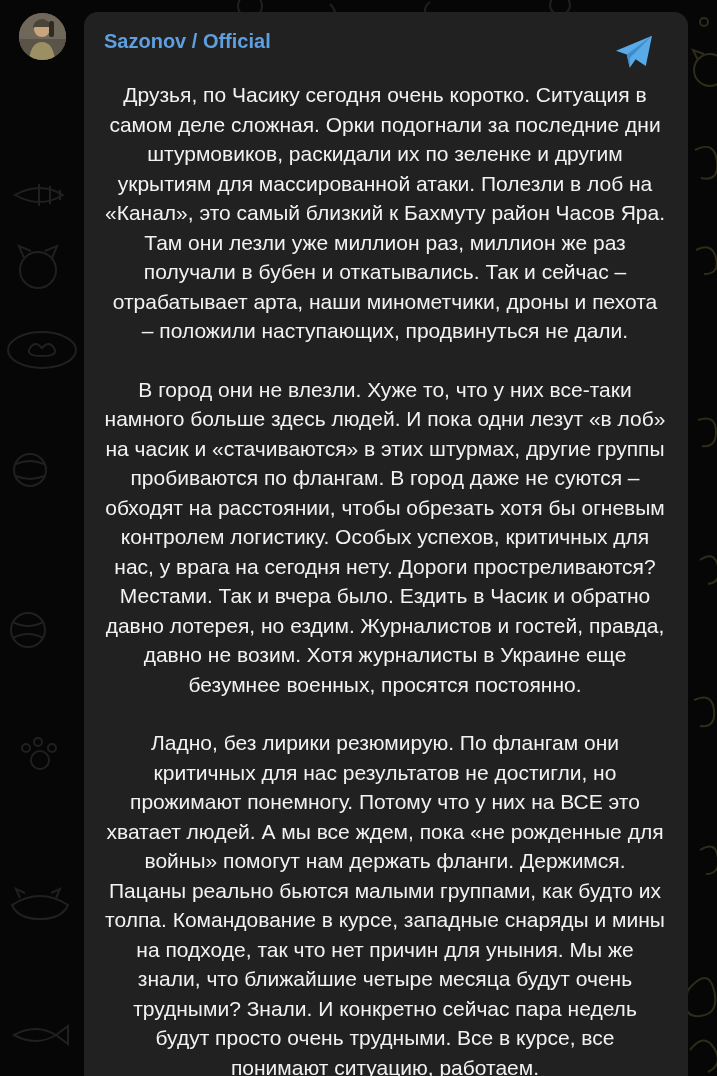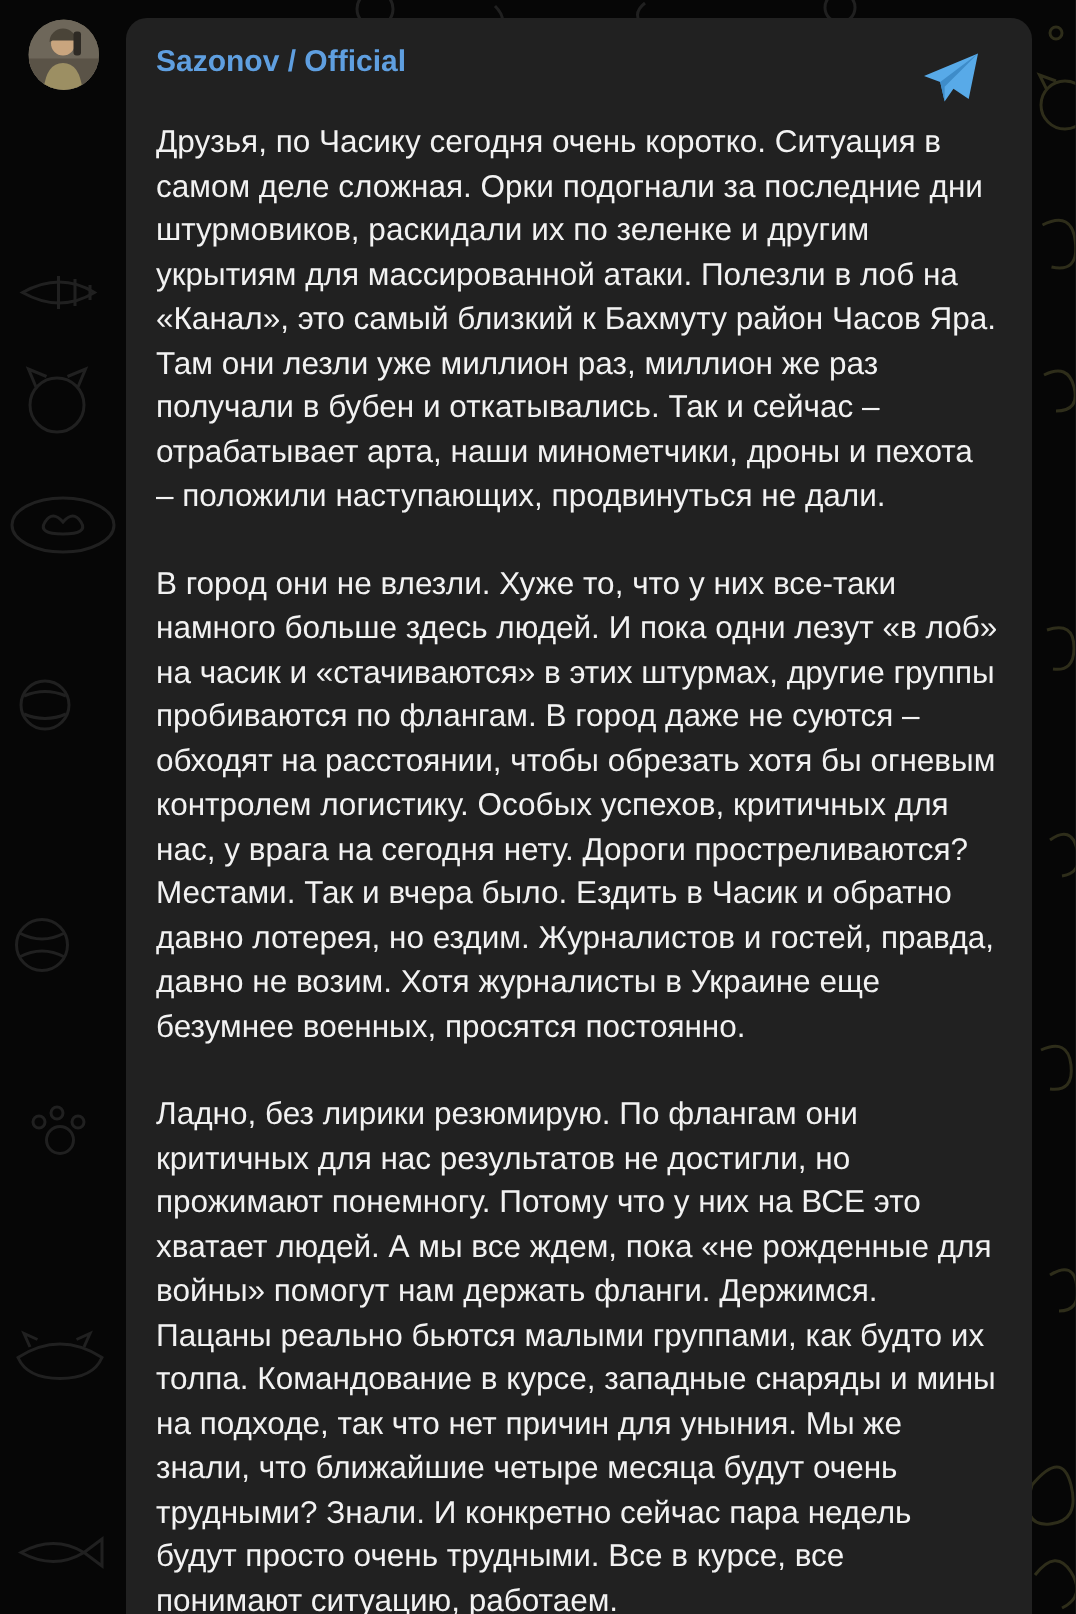--- a/index.html
+++ b/index.html
@@ -56,21 +56,21 @@
     margin-right: 14px;
     cursor: pointer;
     flex: 0 0 auto;
   }
   .message-text {
     color: #f2f2f2;
     font-size: 21px;
     line-height: 29.5px;
     width: 562px;
   }
-  .message-text p { margin: 0 0 29px 0; }
+  .message-text p { margin: 0 0 29px 0; text-align: center; }
   .message-text p:last-child { margin-bottom: 0; }
 </style>
 </head>
 <body>
 
 <svg class="doodles" viewBox="0 0 717 1076" fill="none" xmlns="http://www.w3.org/2000/svg">
   <g stroke="#202020" stroke-width="2" fill="none">
 
     <path d="M15 195 q25 -14 48 0 q-23 14 -48 0 Z"></path>
     <path d="M39 184 v22 M50 186 v18 M60 190 v10"></path>

